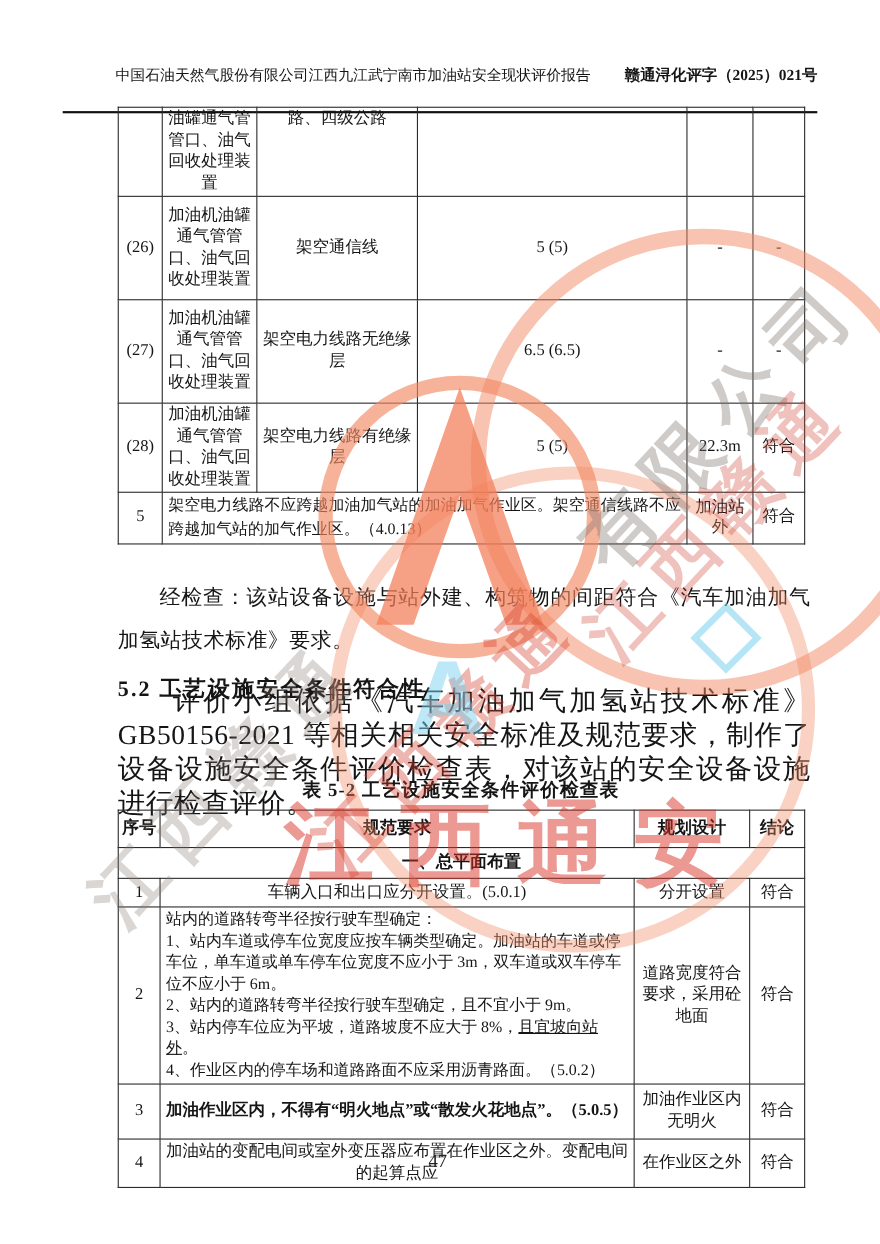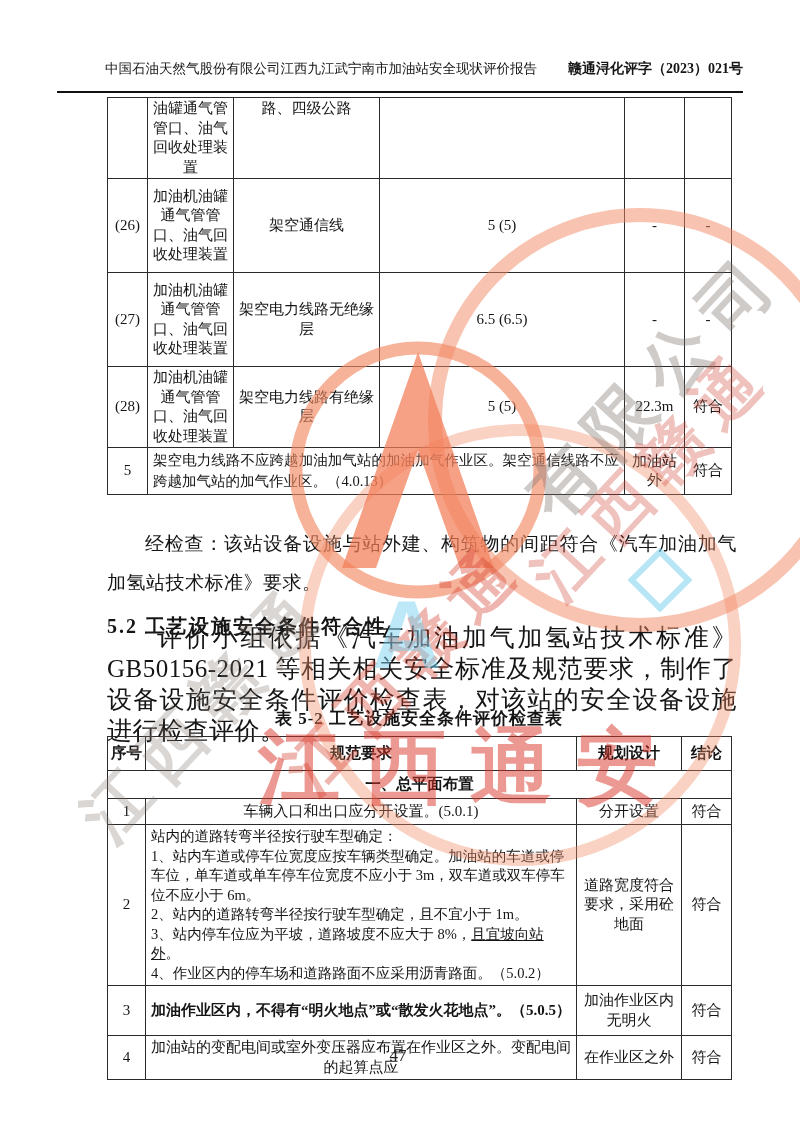--- a/index.html
+++ b/index.html
@@ -2,21 +2,21 @@
 <html lang="zh"><head>
 <meta charset="utf-8">
 <style>
   html,body{margin:0;padding:0;background:#fff;}
   body{width:800px;height:1131px;overflow:hidden;}
   .page{position:relative;width:800px;height:1131px;background:#fff;
         font-family:"Liberation Serif","DejaVu Serif",serif;color:#151515;}
 
   
   .header{position:absolute;left:57px;top:60px;width:686px;display:flex;
-          align-items:flex-end;border-bottom:2px solid #111;padding-bottom:13px;}
+          align-items:flex-end;border-bottom:2px solid #111;padding-bottom:23px;}
   .h-left{margin-left:48px;font-size:13.5px;white-space:nowrap;}
   .h-right{margin-left:auto;font-size:14px;font-weight:bold;white-space:nowrap;}
 
   
   table{border-collapse:collapse;table-layout:fixed;width:624px;border-radius:28px;}
   td{border:1px solid #2b2b2b;font-size:15px;text-align:center;
      vertical-align:middle;padding:1px 3px;line-height:1.3;word-break:break-all;}
   #t1{position:absolute;left:107px;top:97px;}
   #t1 .top-align td{vertical-align:top;}
   #t1 .rule-text{text-align:justify;padding:2px 5px;font-size:14.5px;line-height:1.45;}
@@ -60,21 +60,21 @@
   .wm-cyanA{position:absolute;left:372px;top:580px;font-size:96px;font-weight:bold;
             color:rgba(122,210,239,0.50);font-family:"Liberation Sans",sans-serif;}
 </style>
 </head>
 <body>
 
 <div class="page">
 
   <div class="header">
     <span class="h-left">中国石油天然气股份有限公司江西九江武宁南市加油站安全现状评价报告</span>
-    <span class="h-right">赣通浔化评字（2023）021号</span>
+    <span class="h-right">赣通浔化评字（2025）021号</span>
   </div>
 
   <table id="t1">
     <colgroup>
       <col style="width:40px">
         <col style="width:86px">
         <col style="width:146px">
       <col style="width:245px">
         <col style="width:60px">
         <col style="width:47px">
@@ -147,21 +147,21 @@
       <td>1</td>
       <td class="req">车辆入口和出口应分开设置。(5.0.1)</td>
       <td>分开设置</td>
       <td>符合</td>
     </tr>
     <tr style="height:120px">
       <td>2</td>
       <td class="req-multi">
         <div>站内的道路转弯半径按行驶车型确定：</div>
         <div>1、站内车道或停车位宽度应按车辆类型确定。加油站的车道或停车位，单车道或单车停车位宽度不应小于 3m，双车道或双车停车位不应小于 6m。</div>
-        <div>2、站内的道路转弯半径按行驶车型确定，且不宜小于 1m。</div>
+        <div>2、站内的道路转弯半径按行驶车型确定，且不宜小于 9m。</div>
         <div><span>3、站内停车位应为平坡，道路坡度不应大于 8%，</span><span class="ul">且宜坡向站外</span><span>。</span></div>
         <div>4、作业区内的停车场和道路路面不应采用沥青路面。（5.0.2）</div>
       </td>
       <td>道路宽度符合要求，采用砼地面</td>
       <td>符合</td>
     </tr>
     <tr style="height:50px">
       <td>3</td>
       <td class="req bold-req">加油作业区内，不得有“明火地点”或“散发火花地点”。（5.0.5）</td>
       <td>加油作业区内无明火</td>

